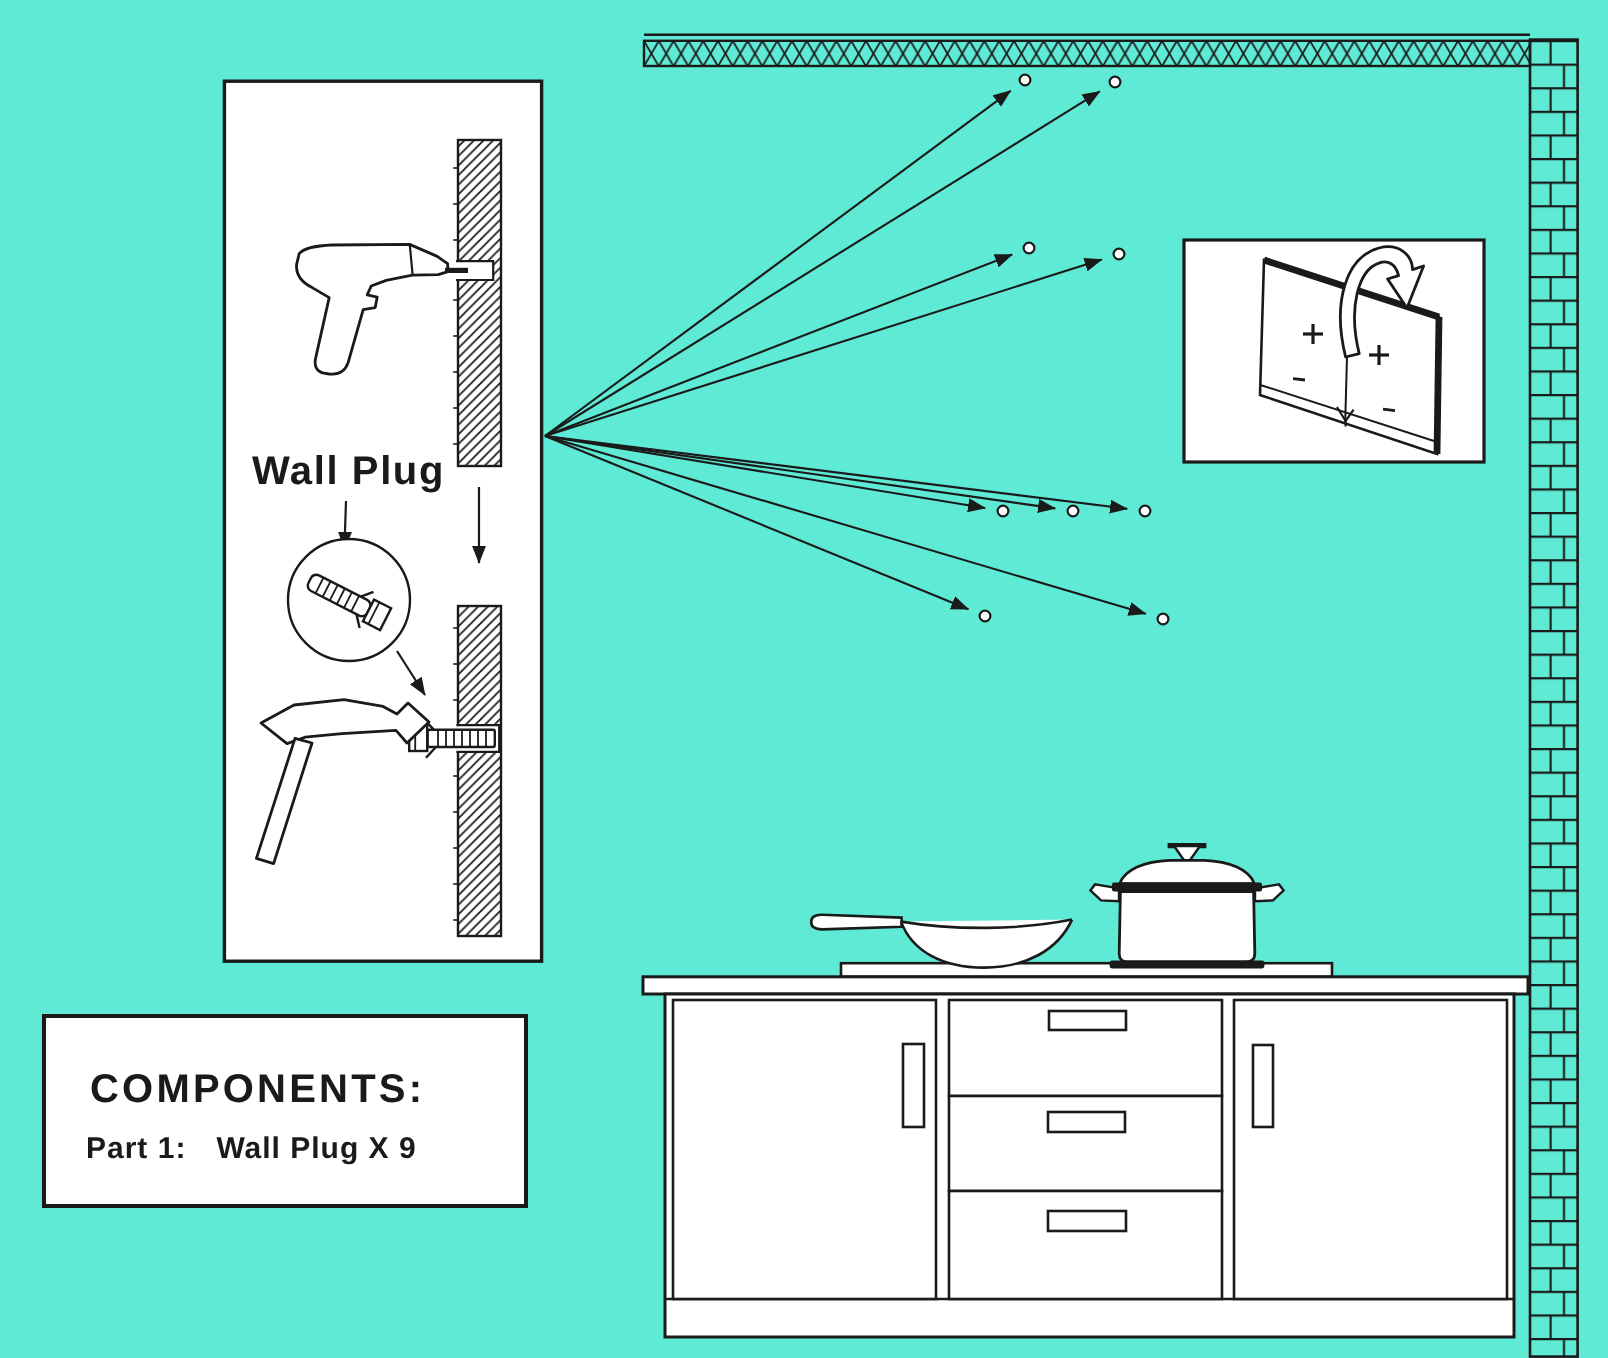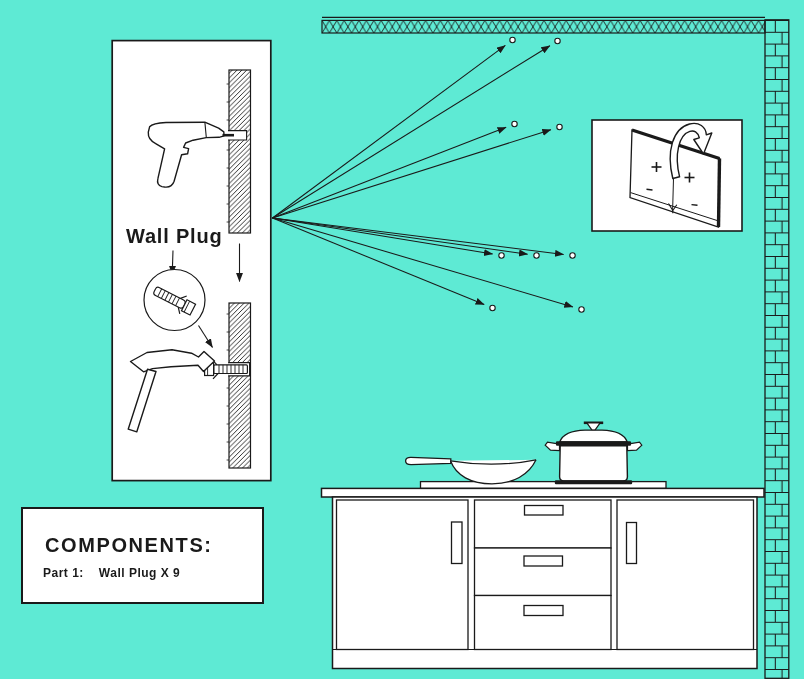--- a/index.html
+++ b/index.html
@@ -4,21 +4,21 @@
 <style>
   html,body{margin:0;padding:0;background:#fff;}
   .stage{position:relative;width:804px;height:679px;background:#5eead4;overflow:hidden;
          font-family:"Liberation Sans","DejaVu Sans",sans-serif;color:#1a1a1a;}
   .stage svg{position:absolute;left:0;top:0;}
   .label{position:absolute;font-weight:700;white-space:nowrap;}
   .wall-plug-label{left:126px;top:225px;font-size:20px;letter-spacing:.8px;}
   .components-box{position:absolute;left:21px;top:507px;width:243px;height:97px;
                   border:2.2px solid #1a1a1a;box-sizing:border-box;background:#fff;}
   .components-heading{position:absolute;left:22px;top:11px;font-size:20px;font-weight:700;letter-spacing:1.6px;margin-top:14px;}
-  .components-part{position:absolute;left:20px;top:57px;font-size:12px;font-weight:700;letter-spacing:.5px;}
+  .components-part{position:absolute;left:20px;top:57px;font-size:15px;font-weight:700;letter-spacing:.5px;}
   .components-part .part-label{display:inline-block;margin-right:15px;}
 </style>
 </head>
 <body>
 
 <div class="stage">
 
 <svg width="804" height="679" viewBox="0 0 804 679">
   <defs>
     <marker id="ah" markerUnits="userSpaceOnUse" markerWidth="11" markerHeight="9" refX="8.6" refY="3.5" orient="auto">

